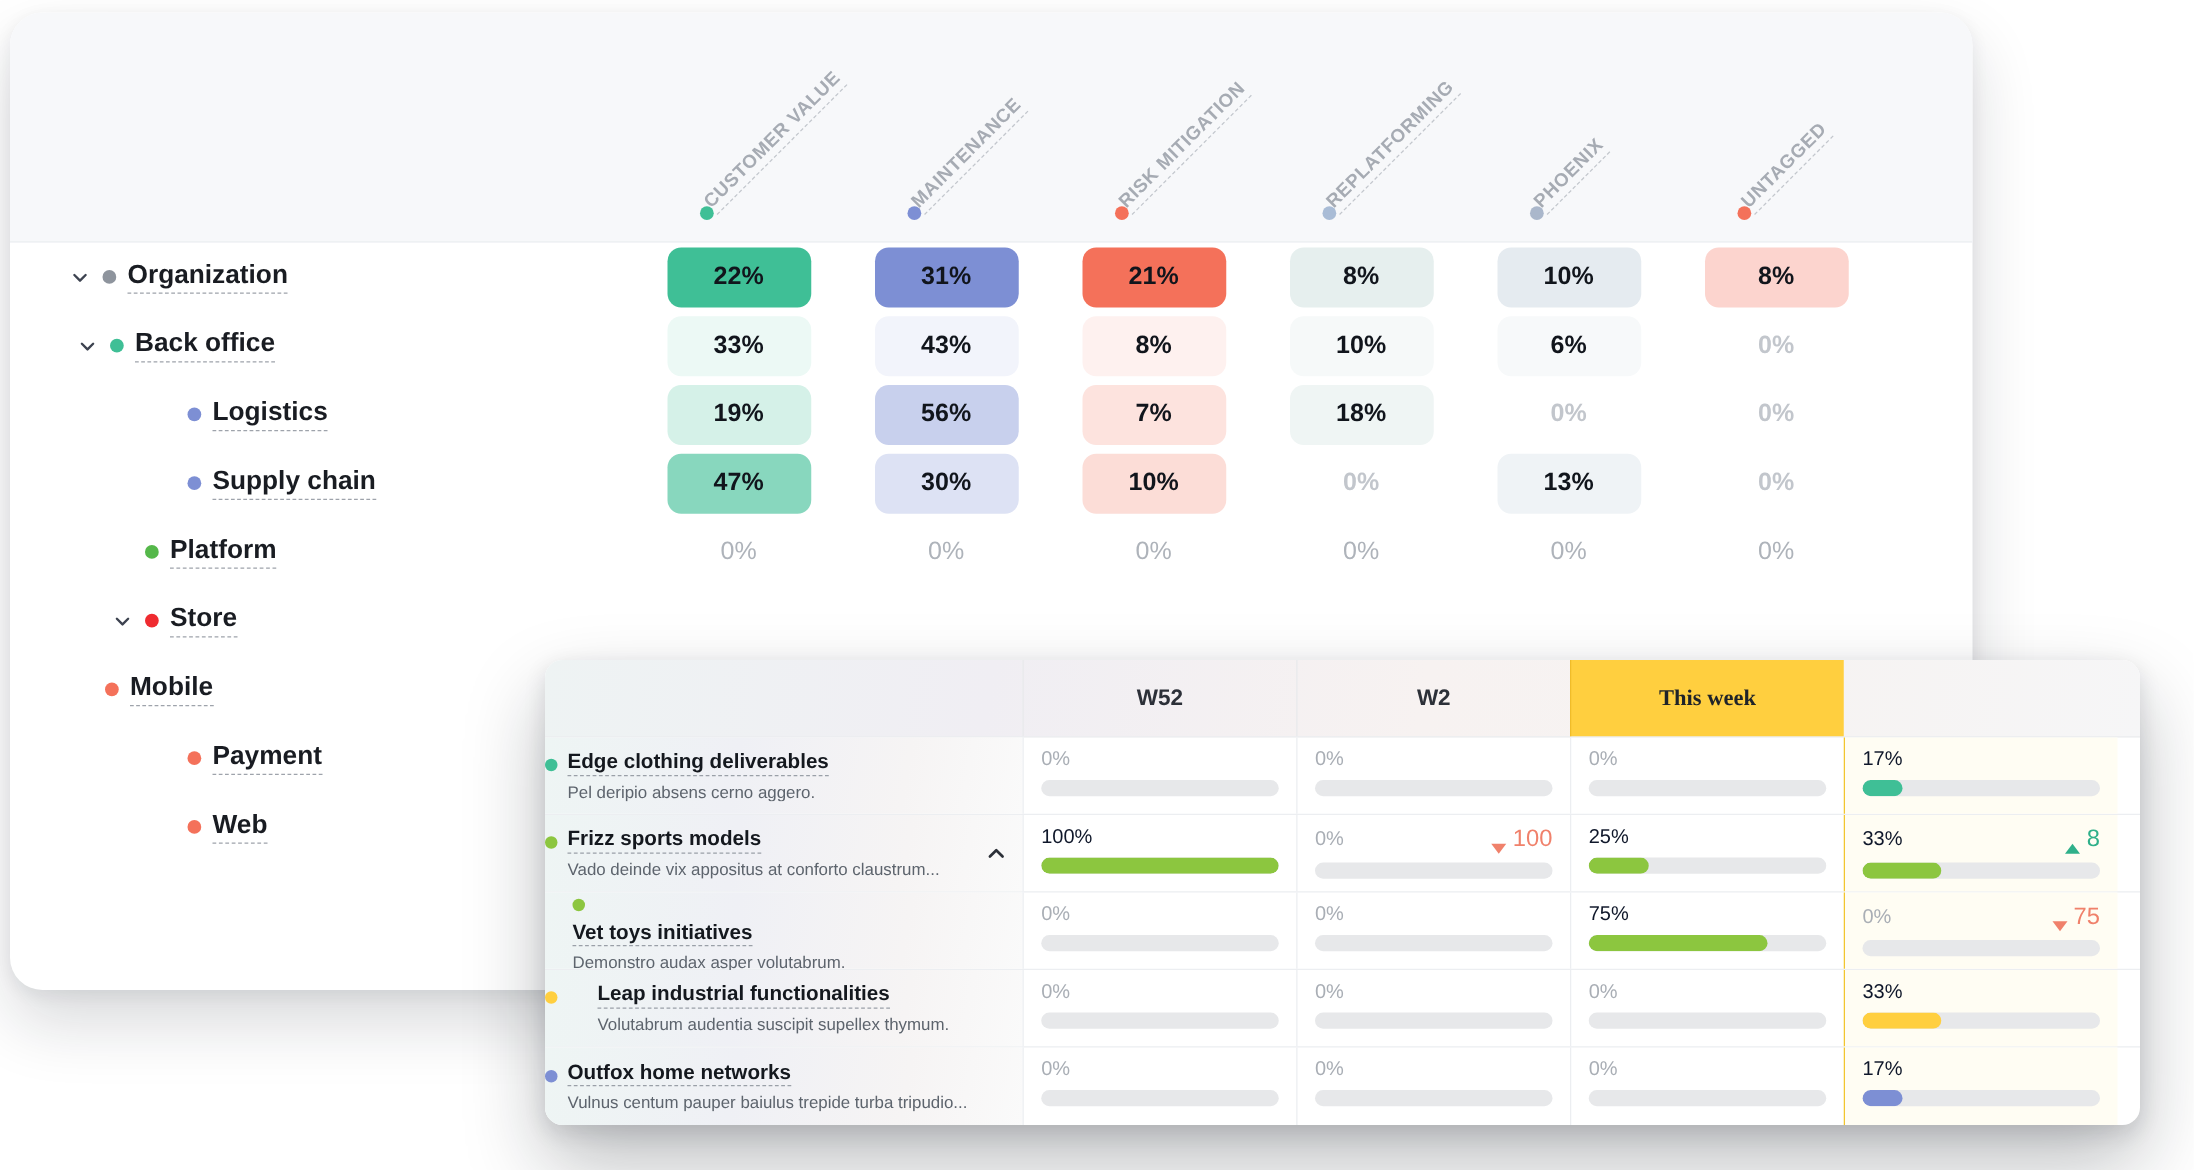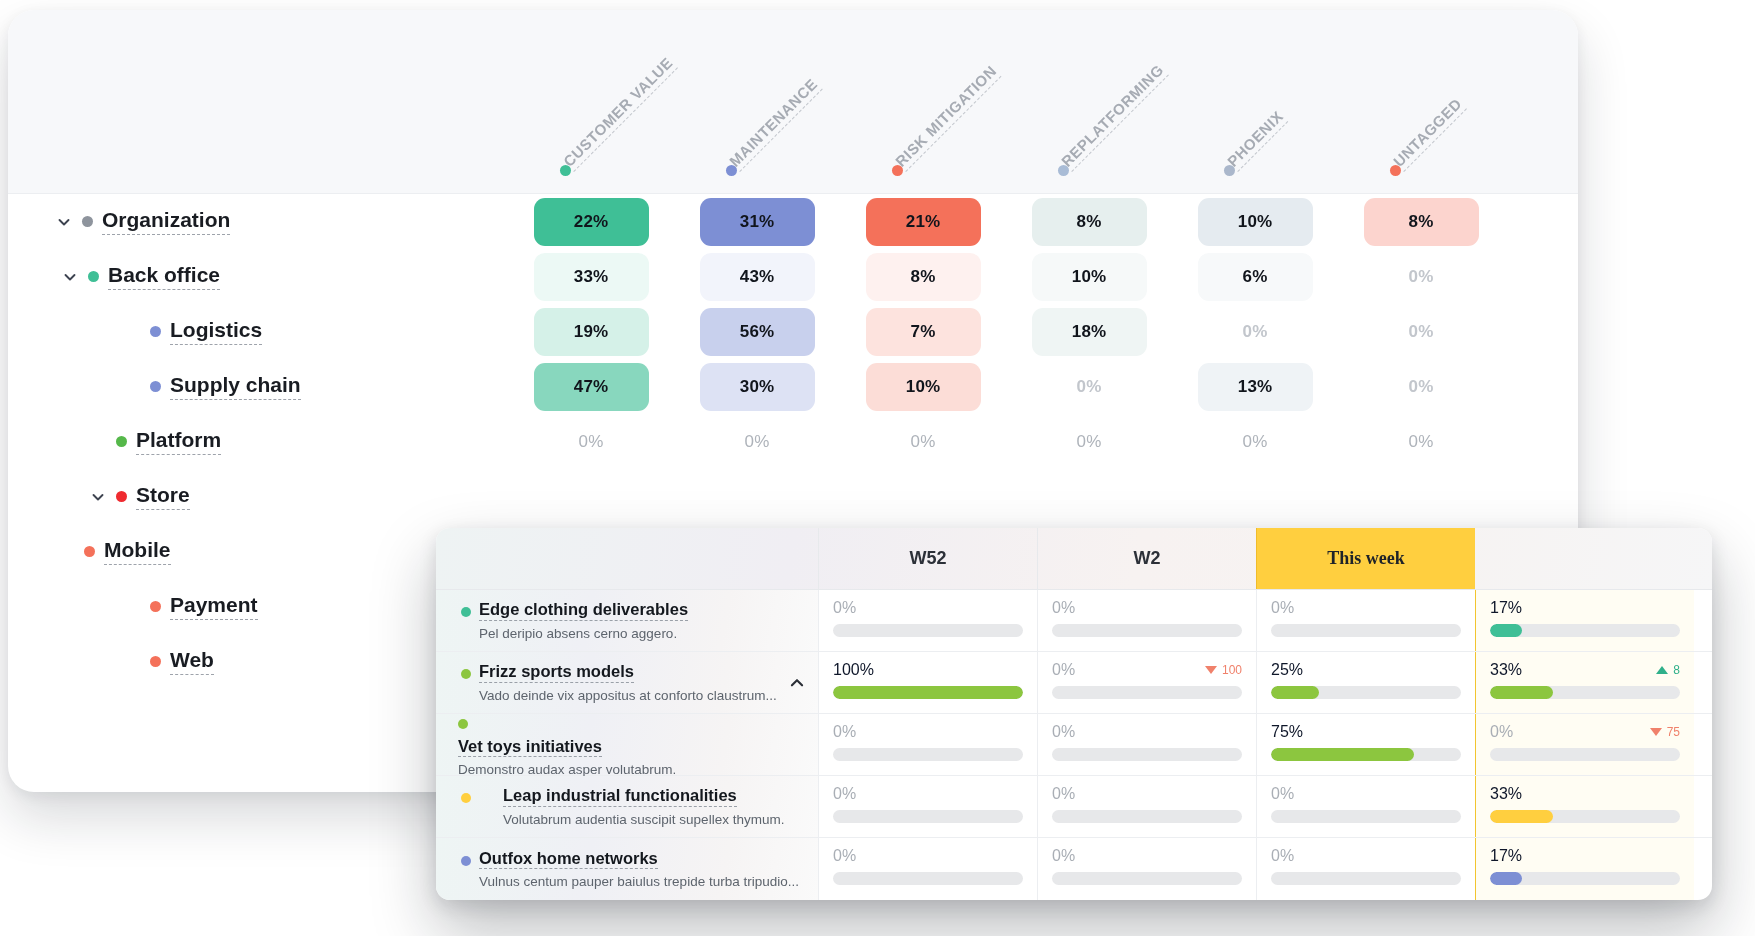--- a/index.html
+++ b/index.html
@@ -91,21 +91,21 @@
   .m-row { display: flex; height: 55px; align-items: center; }
   .m-cellwrap {
     width: 166px;
     display: flex; align-items: center; justify-content: center;
     flex: 0 0 auto;
   }
   .m-cell {
     width: 115px; height: 48px;
     border-radius: 11px;
     display: flex; align-items: center; justify-content: center;
-    font-size: 17px;
+    font-size: 20px;
     font-weight: 700;
     color: #11151c;
     letter-spacing: .1px;
   }
   .m-cell.zero { background: transparent !important; color: #c2c6cc; font-weight: 600; }
   .m-cell.flat { background: transparent !important; color: #aeb3ba; font-weight: 500; }
 
   
   .panel {
     position: absolute;
@@ -138,21 +138,21 @@
 
   .p-row { display: flex; height: 62px; border-bottom: 1px solid #eceef1; }
   .p-row:last-child { border-bottom: none; }
   .p-namecell {
     flex: 0 0 382px;
     position: relative;
     display: flex; align-items: center;
     padding: 0 10px 0 0;
     background: linear-gradient(100deg,#eef5f4 0%,#eff0f5 40%,#f6f4f4 75%,#fafafa 100%);
   }
-  .p-name-inner { display: flex; align-items: flex-start; gap: 8px; flex: 1 1 auto; min-width: 0; padding-left: 25px; }
+  .p-name-inner { display: flex; align-items: flex-start; gap: 8px; flex: 1 1 auto; min-width: 0; }
   .p-dot { width: 10px; height: 10px; border-radius: 50%; margin-top: 7px; flex: 0 0 auto; }
   .p-title {
     font-size: 16.5px; font-weight: 600; color: #14181e;
     border-bottom: 1.5px dashed #9aa0a8;
     padding-bottom: 1px;
     display: inline-block;
     line-height: 1.15;
     cursor: pointer;
     white-space: nowrap;
   }
@@ -169,21 +169,21 @@
   .p-wkcell {
     flex: 0 0 219px;
     border-left: 1px solid #eceef1;
     padding: 9px 14px 0 14px;
     position: relative;
   }
   .p-wkcell.current { border-left: 1.5px solid #f2c52f; background: #fffdf3; }
   .p-wkhead { display: flex; align-items: center; justify-content: space-between; }
   .p-val { font-size: 16px; color: #0f172a; font-weight: 400; }
   .p-val.zero { color: #a9aeb5; }
-  .p-delta { font-size: 12px; display: flex; align-items: center; gap: 5px; font-weight: 400; }
+  .p-delta { font-size: 19px; display: flex; align-items: flex-end; gap: 5px; font-weight: 400; }
   .p-delta.up { color: #2fb08a; }
   .p-delta.down { color: #f0816b; }
   .tri { width: 0; height: 0; }
   .tri.up { border-left: 6px solid transparent; border-right: 6px solid transparent; border-bottom: 8px solid currentColor; }
   .tri.down { border-left: 6px solid transparent; border-right: 6px solid transparent; border-top: 8px solid currentColor; }
   .p-bar {
     margin-top: 7px;
     height: 13px;
     background: #e7e8ea;
     border-radius: 7px;

